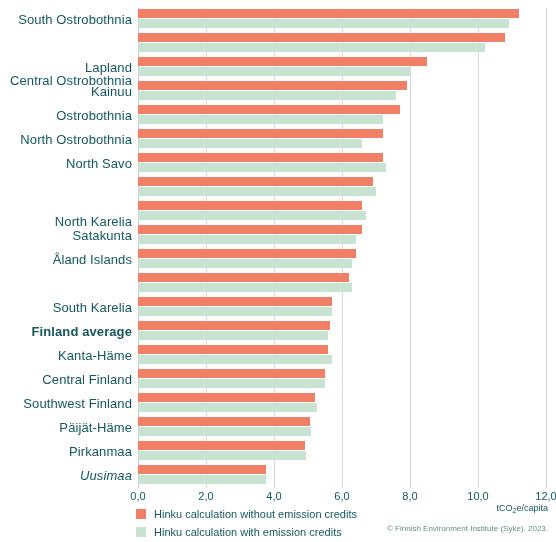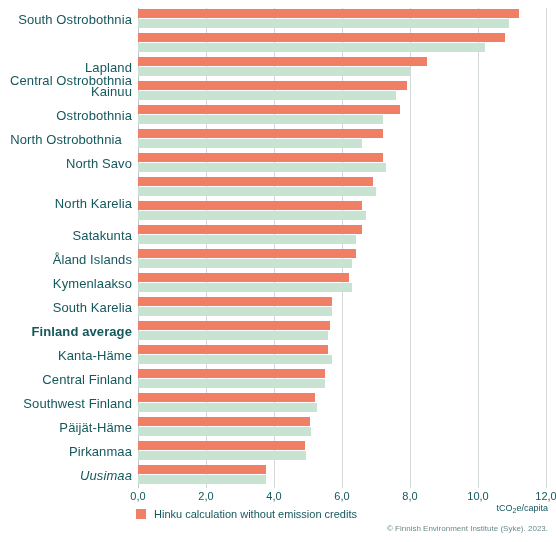--- a/index.html
+++ b/index.html
@@ -167,26 +167,25 @@
 <body>
 
 <div id="chart-root">
 
   <div class="cat-labels">
       <div class="cat-label" style="top: 6px;">South Ostrobothnia</div>
       <div class="cat-label" style="top: 30px; margin-top: 37px;">Central Ostrobothnia</div>
       <div class="cat-label" style="top: 54px; text-align: right;">Lapland</div>
       <div class="cat-label" style="top: 78px;">Kainuu</div>
       <div class="cat-label" style="top: 102px;">Ostrobothnia</div>
-      <div class="cat-label" style="top: 126px; text-align: center;">North Ostrobothnia</div>
+      <div class="cat-label" style="top: 126px;">North Ostrobothnia</div>
       <div class="cat-label" style="top: 150px;">North Savo</div>
-      <div class="cat-label" style="top: 190px;">North Karelia</div>
+      <div class="cat-label" style="top: 208px;">North Karelia</div>
       <div class="cat-label" style="top: 222px;">Satakunta</div>
       <div class="cat-label" style="top: 246px;">Åland Islands</div>
-      <div class="cat-label" style="top: 270px;">Kymenlaakso</div>
       <div class="cat-label" style="top: 294px;">South Karelia</div>
       <div class="cat-label highlight" style="top: 318px;">Finland average</div>
       <div class="cat-label" style="top: 342px;">Kanta-Häme</div>
       <div class="cat-label" style="top: 366px;">Central Finland</div>
       <div class="cat-label" style="top: 390px;">Southwest Finland</div>
       <div class="cat-label" style="top: 414px;">Päijät-Häme</div>
       <div class="cat-label" style="top: 438px;">Pirkanmaa</div>
       <div class="cat-label" style="top: 462px; font-style: italic;">Uusimaa</div>
     </div>
 
@@ -296,17 +295,21 @@
 
   <div class="axis-unit">
     <span>tCO</span><sub>2</sub><span>e/capita</span>
   </div>
 
   <div class="legend">
       <div class="legend-item">
         <span class="legend-swatch" style="background: rgb(240, 127, 102);"></span>
         <span class="legend-label">Hinku calculation without emission credits</span>
       </div>
+      <div class="legend-item">
+        <span class="legend-swatch" style="background: rgb(200, 227, 210);"></span>
+        <span class="legend-label">Hinku calculation with emission credits</span>
+      </div>
     </div>
 
   <div class="credit">© Finnish Environment Institute (Syke). 2023.</div>
 
 </div>
 
 </body></html>

